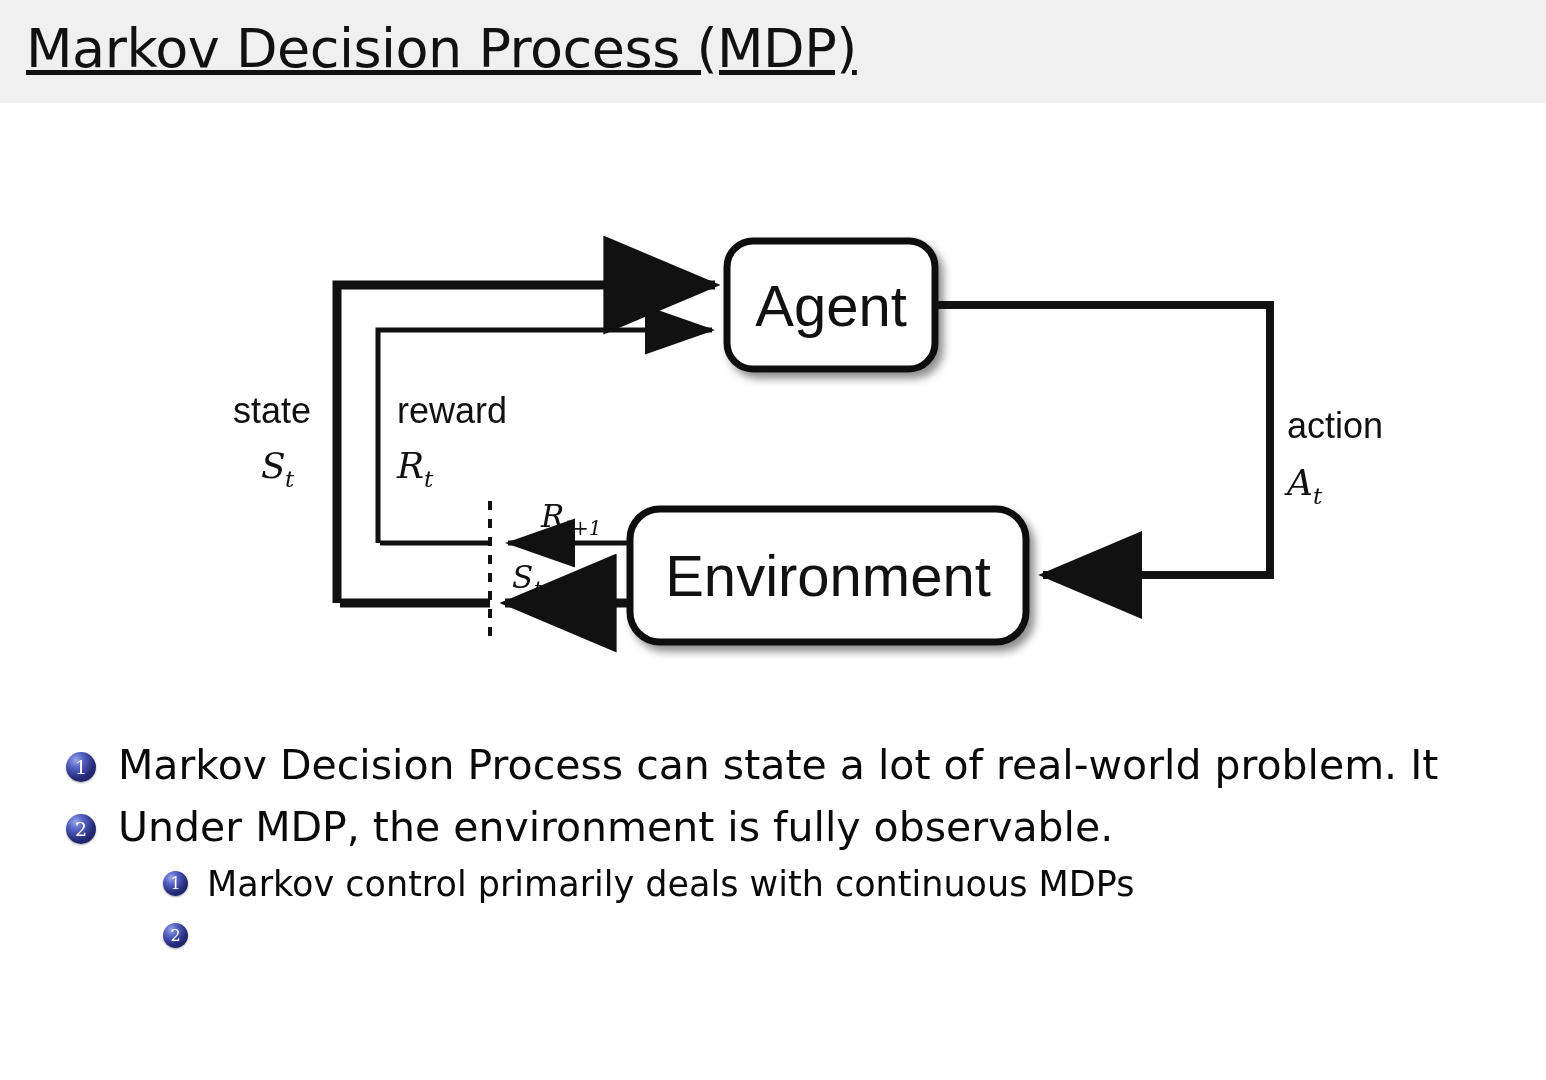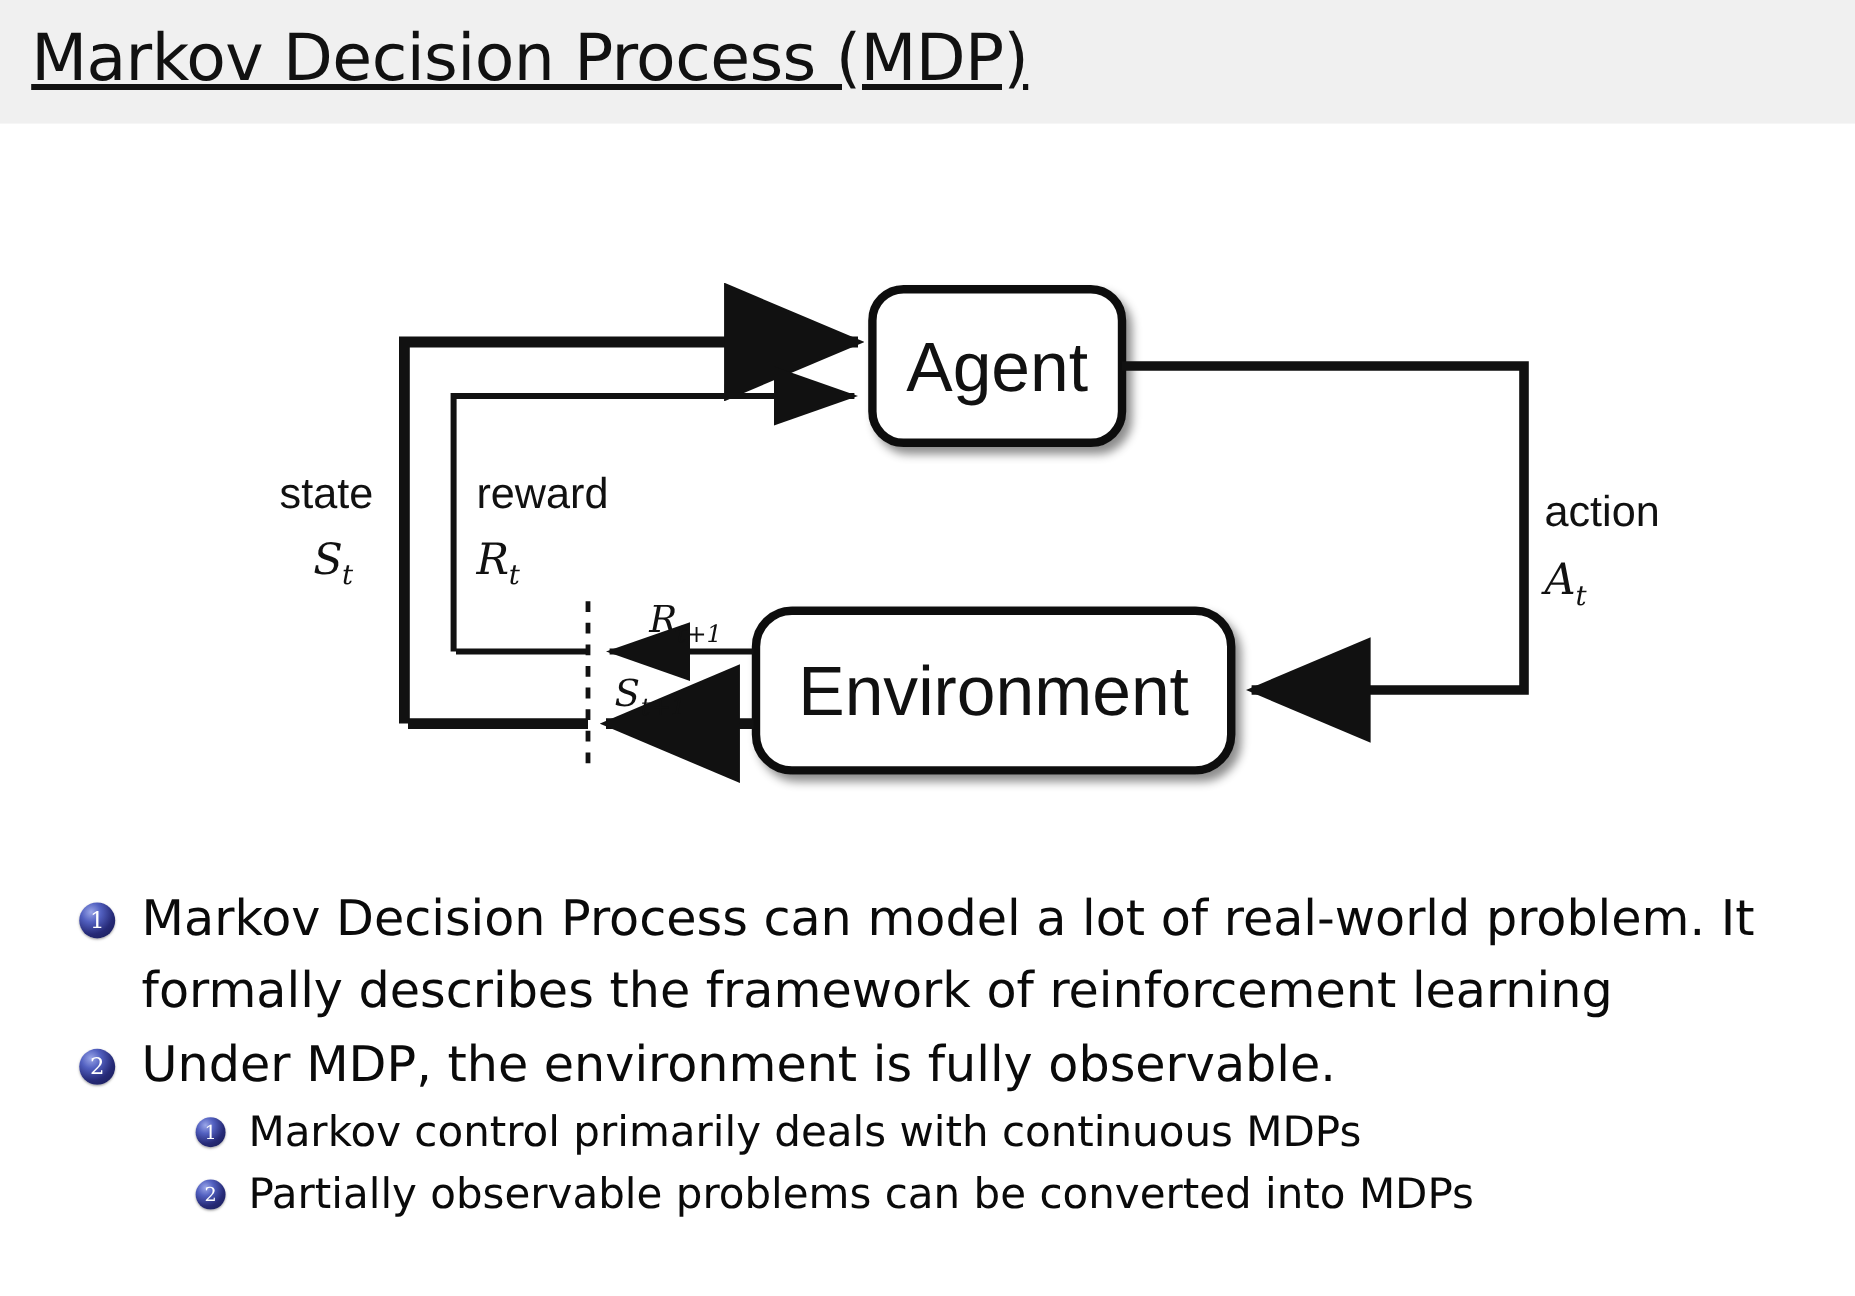--- a/index.html
+++ b/index.html
@@ -211,35 +211,33 @@
     <text class="diag-math-small-sub" x="534" y="493">t+1</text>
   </g>
 </svg>
 </div>
 
 <div id="bullet-list">
 
   <div class="bullet-row lvl1">
     <div class="marker">1</div>
     <div class="bullet-text">
-      <span>Markov Decision Process can model a lot of real-world problem. It</span>
-      <span class="lastline">formally describes the framework of reinforcement learning</span>
+      <span>Markov Decision Process can state a lot of real-world problem. It</span>
     </div>
   </div>
 
   <div class="bullet-row lvl1">
     <div class="marker">2</div>
     <div class="bullet-text">
       <span class="lastline">Under MDP, the environment is fully observable.</span>
     </div>
   </div>
 
   <div class="bullet-row lvl2">
     <div class="marker">1</div>
     <div class="bullet-text">Markov control primarily deals with continuous MDPs</div>
   </div>
 
   <div class="bullet-row lvl2">
     <div class="marker">2</div>
-    <div class="bullet-text">Partially observable problems can be converted into MDPs</div>
   </div>
 
 </div>
 
 </body></html>

